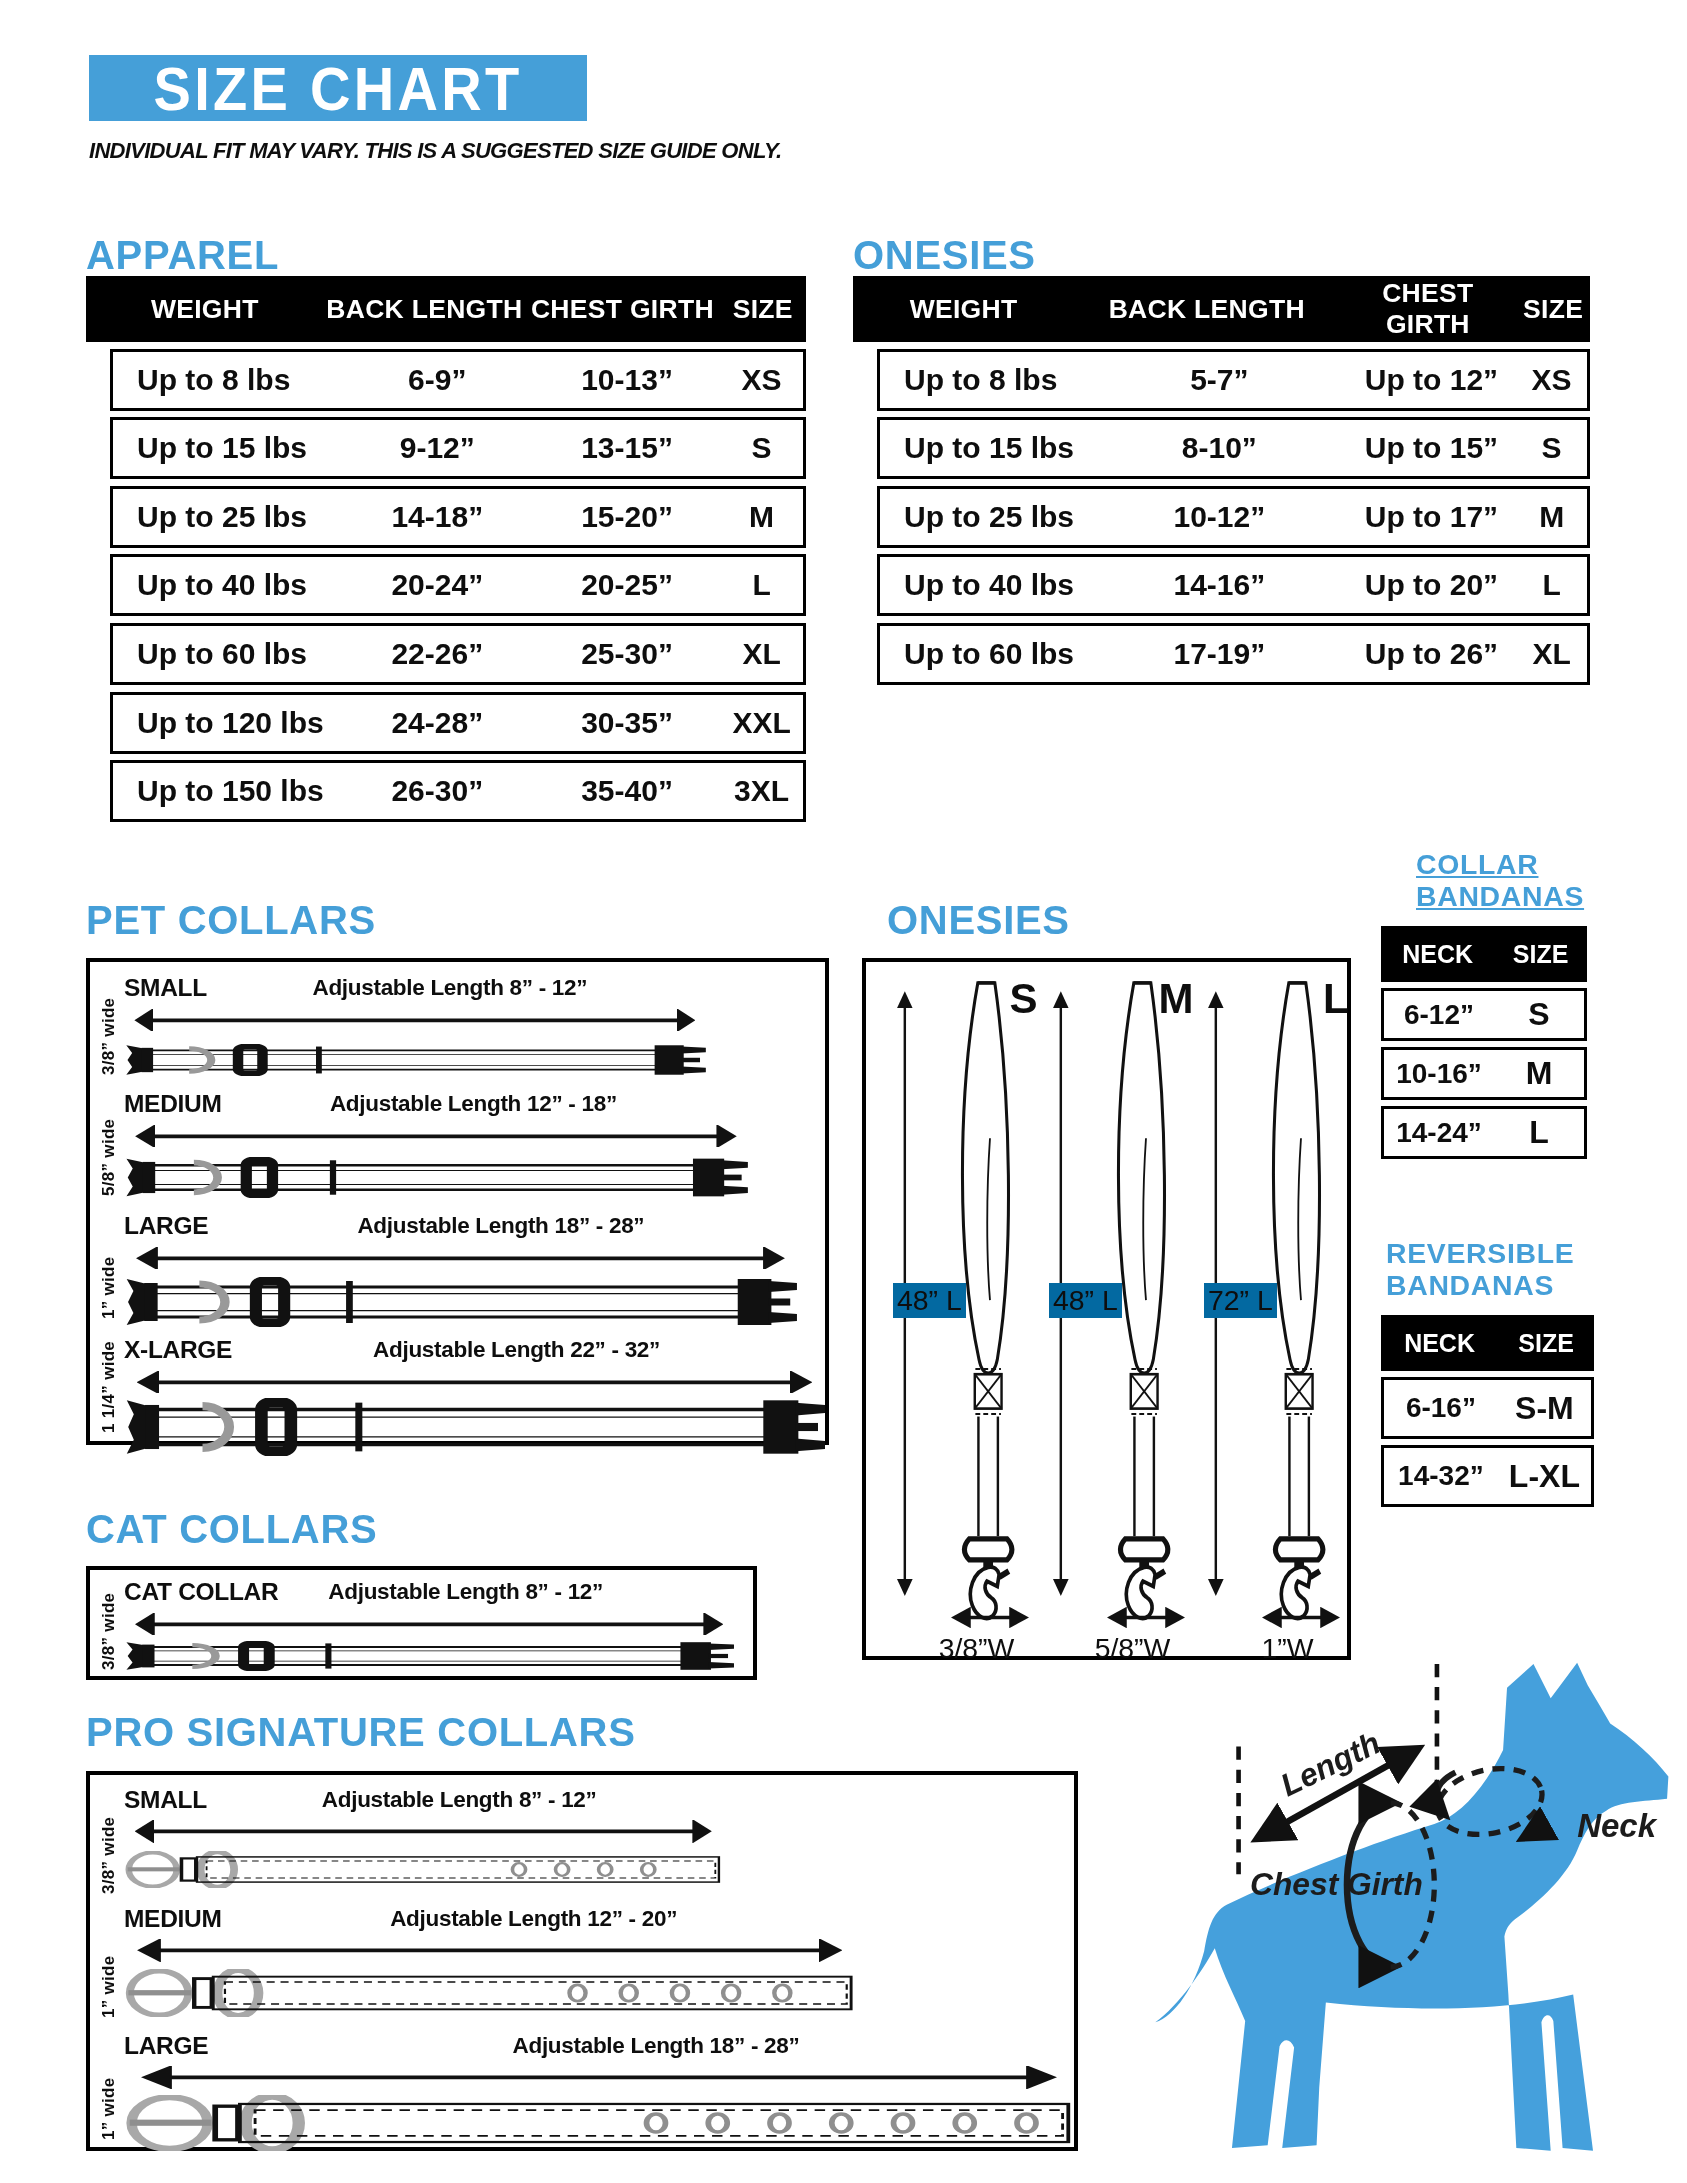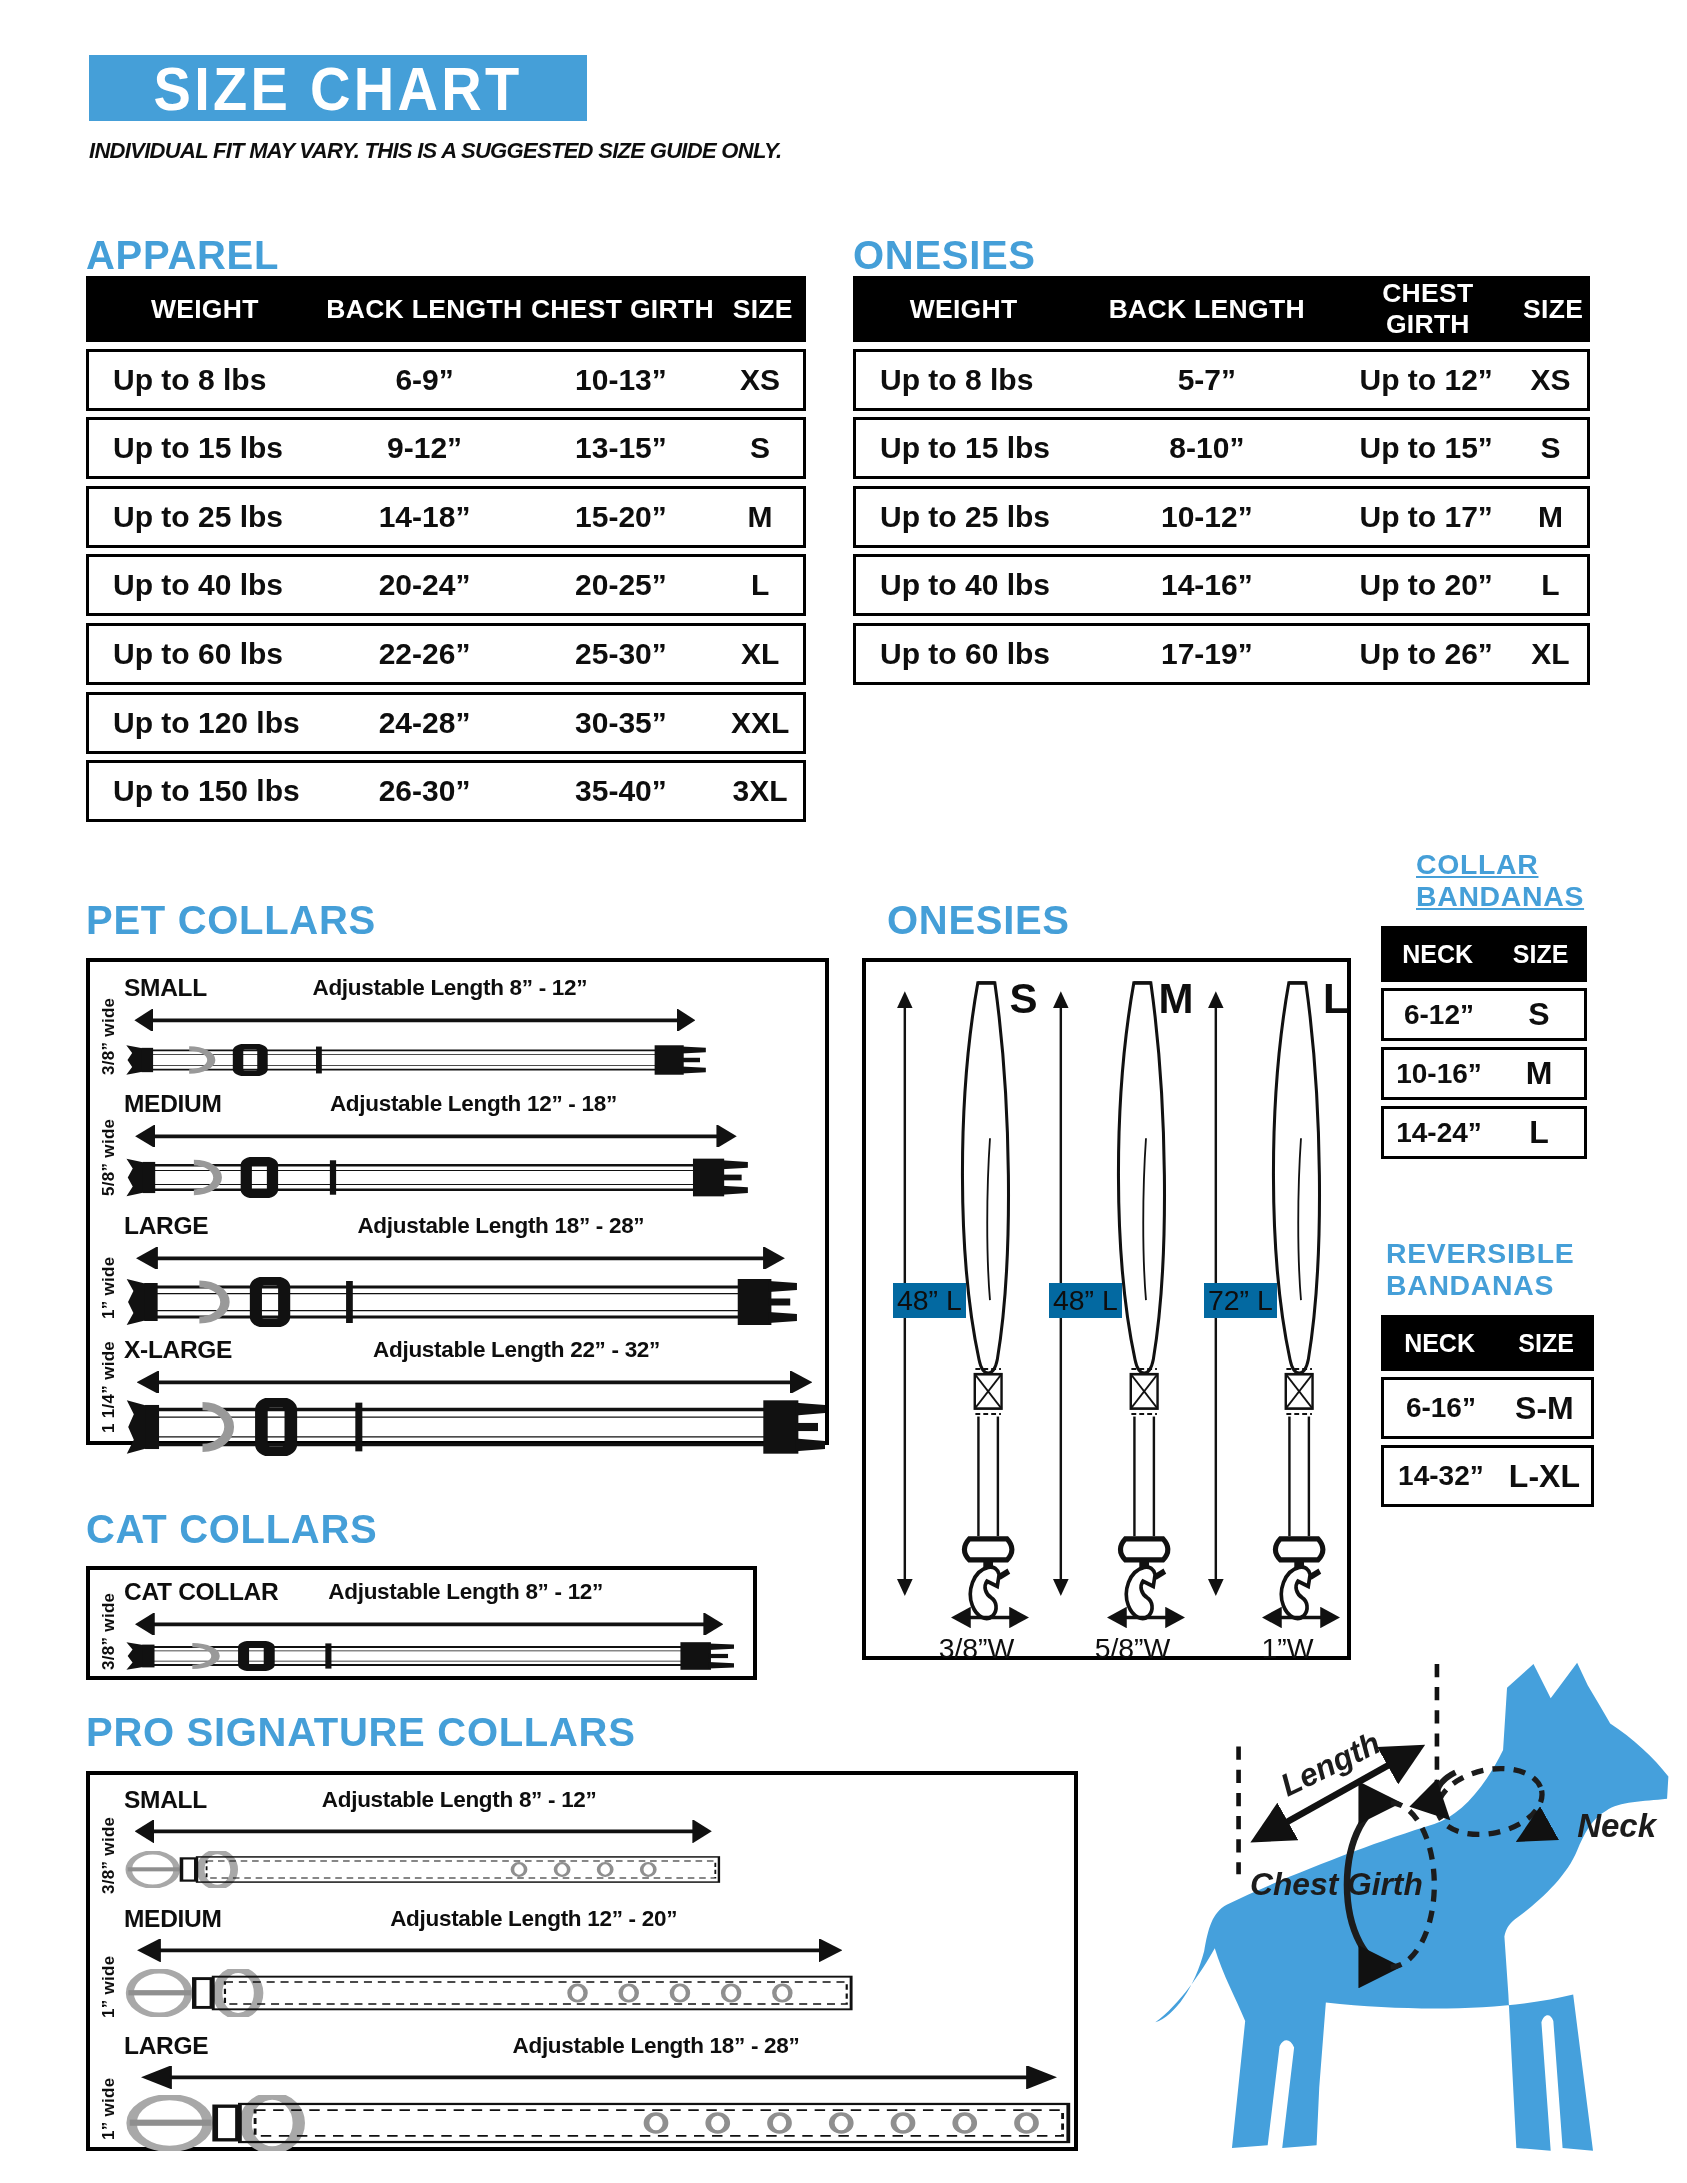--- a/index.html
+++ b/index.html
@@ -18,21 +18,21 @@
   .banner-title{color:#fff;font-size:56px;font-weight:bold;letter-spacing:3.3px;transform:scaleY(1.08);}
   .disclaimer{left:89px;top:138px;font-size:22px;font-weight:bold;font-style:italic;letter-spacing:-0.7px;}
 
   
   .sec-heading{color:var(--accent);font-weight:bold;font-size:40px;letter-spacing:0.7px;line-height:1.12;}
 
   
   .size-table .thead{background:#000;color:#fff;display:grid;align-items:center;height:66px;
                      font-weight:bold;font-size:26.5px;letter-spacing:0.3px;}
   .size-table .trow{display:grid;align-items:center;height:62px;border:3.3px solid #000;margin-top:6.6px;
-                    font-weight:bold;font-size:30px;background:#fff;}
+                    font-weight:bold;font-size:30px;background:#fff;margin-left:24px;}
   .size-table .cell{text-align:center;}
   .size-table .cell.first{text-align:left;padding-left:24px;}
   .apparel-grid{grid-template-columns:33% 28% 27% 12%;}
   .onesies-grid{grid-template-columns:30% 36% 24% 10%;}
   .t-apparel{left:86px;top:276px;width:720px;}
   .t-onesies{left:853px;top:276px;width:737px;}
 
   
   .obox{border:4px solid #000;background:#fff;margin-top:20px;}
 

